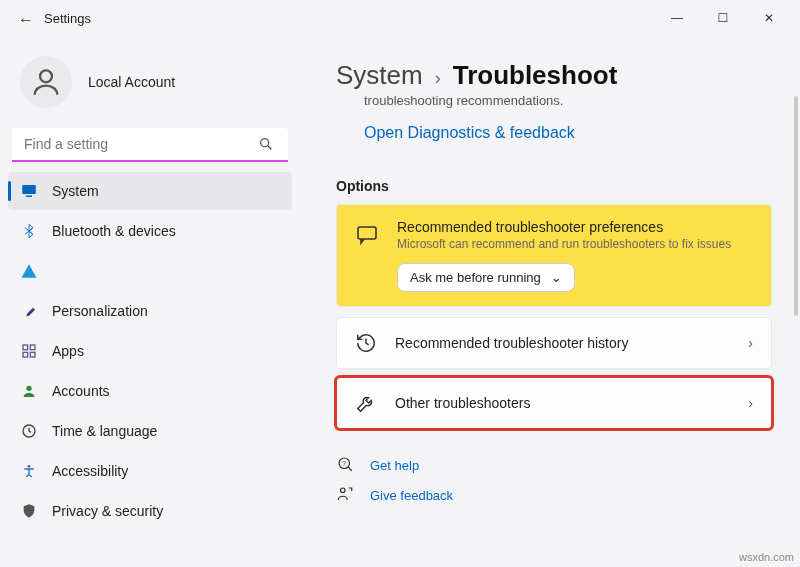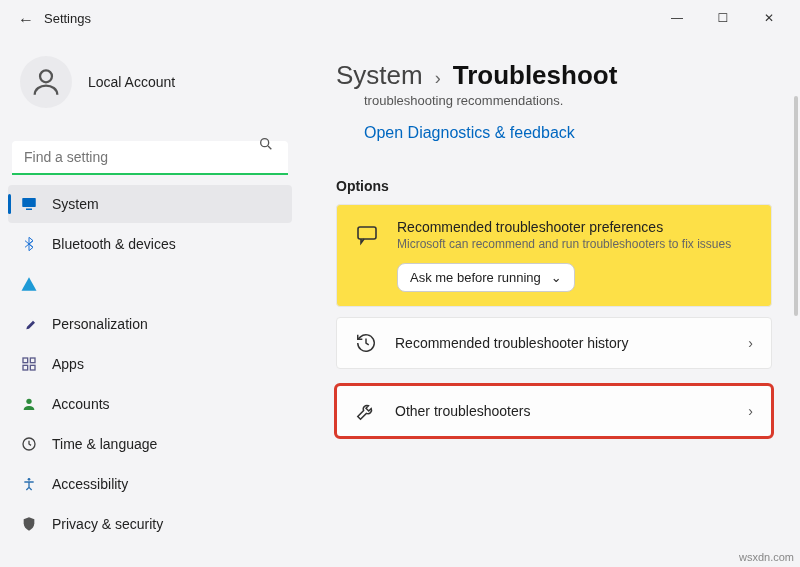--- a/index.html
+++ b/index.html
@@ -10,41 +10,41 @@
 .titlebar .title { font-size: 13px; color: #222; }
 .titlebar .spacer { flex: 1; }
 .titlebar .winbtn { width: 46px; height: 32px; display: flex; align-items: center; justify-content: center; font-size: 12px; color: #333; cursor: pointer; }
 .body { display: flex; flex: 1; overflow: hidden; }
 .sidebar { width: 300px; padding: 8px 8px 0 8px; display: flex; flex-direction: column; }
 .account { display: flex; align-items: center; gap: 16px; padding: 12px 12px 16px 12px; }
 .avatar { width: 52px; height: 52px; border-radius: 50%; background: #eaeaed; display: flex; align-items: center; justify-content: center; }
 .avatar svg { width: 34px; height: 34px; }
 .account .name { font-size: 14px; color: #222; }
 .search { margin: 4px 4px 10px 4px; position: relative; }
-.search input { width: 100%; height: 34px; border: none; border-bottom: 2px solid #22c55e; border-radius: 4px 4px 0 0; background: #fff; padding: 0 40px 0 12px; font-size: 14px; color: #6d28d9; outline: none; margin-top: 13px; }
+.search input { width: 100%; height: 34px; border: none; border-bottom: 2px solid #d946ef; border-radius: 4px 4px 0 0; background: #fff; padding: 0 40px 0 12px; font-size: 14px; color: #6d28d9; outline: none; }
 .search .sicon { position: absolute; right: 14px; top: 8px; color: #555; }
 .nav { display: flex; flex-direction: column; gap: 2px; }
 .nav-item { display: flex; align-items: center; gap: 14px; height: 38px; padding: 0 12px; border-radius: 4px; cursor: pointer; font-size: 14px; color: #222; position: relative; }
 .nav-item.sel { background: #e7e7ea; }
 .nav-item.sel::before { content: ""; position: absolute; left: 0; top: 9px; width: 3px; height: 20px; background: #0067c0; border-radius: 2px; }
 .nav-item .ico { width: 18px; height: 18px; display: flex; align-items: center; justify-content: center; }
 .content { flex: 1; padding: 8px 28px 0 36px; overflow: hidden; display: flex; flex-direction: column; }
 .breadcrumb { display: flex; align-items: baseline; gap: 12px; margin: 16px 0 2px 0; }
 .breadcrumb .p1 { font-size: 26px; color: #444; font-weight: 400; }
 .breadcrumb .sep { font-size: 18px; color: #666; }
 .breadcrumb .p2 { font-size: 26px; font-weight: 600; color: #111; }
 .subtext { font-size: 13px; color: #555; margin-bottom: 16px; padding-left: 28px; }
 .link { color: #0067c0; font-size: 16px; cursor: pointer; padding-left: 28px; display: inline-block; margin-bottom: 26px; }
 .section-title { font-size: 14px; font-weight: 600; color: #222; margin: 10px 0 10px 0; }
 .card { background: #fde047; border: 1px solid #e6e6e6; border-radius: 4px; padding: 14px 18px; display: flex; gap: 18px; align-items: flex-start; margin-bottom: 10px; }
 .card .cicon { width: 24px; height: 24px; color: #333; margin-top: 4px; flex-shrink: 0; }
 .card .ctext .ctitle { font-size: 14px; color: #222; }
 .card .ctext .csub { font-size: 12px; color: #666; margin-top: 2px; }
 .dropdown { margin-top: 12px; border: 1px solid #ccc; border-radius: 8px; padding: 6px 12px; display: inline-flex; align-items: center; gap: 10px; font-size: 13px; color: #222; cursor: pointer; background: #fff; justify-content: flex-end; }
-.row { background: #fdfdfd; border: 1px solid #e6e6e6; border-radius: 4px; padding: 14px 18px; display: flex; align-items: center; gap: 18px; margin-bottom: 16px; cursor: pointer; }
+.row { background: #fdfdfd; border: 1px solid #e6e6e6; border-radius: 4px; padding: 14px 18px; display: flex; align-items: center; gap: 18px; margin-bottom: 8px; cursor: pointer; }
 .row .ricon { width: 22px; height: 22px; color: #333; flex-shrink: 0; }
 .row .rtitle { flex: 1; font-size: 14px; color: #222; }
 .row .chev { color: #555; font-size: 14px; }
 .row.highlight { outline: 3px solid #d93a2b; outline-offset: -1px; }
 .help-links { margin-top: 18px; display: flex; flex-direction: column; gap: 10px; }
 .help-link { display: flex; align-items: center; gap: 14px; font-size: 13px; color: #0067c0; cursor: pointer; }
 .help-link .hicon { width: 20px; height: 20px; color: #333; }
 .watermark { position: fixed; right: 6px; bottom: 4px; font-size: 11px; color: #888; }
 .scrollbar { position: absolute; right: 2px; top: 60px; width: 4px; height: 220px; background: #c8c8c8; border-radius: 2px; }
 </style>
@@ -209,17 +209,39 @@
       <div class="row highlight">
         <span class="ricon">
           <svg viewBox="0 0 24 24" width="22" height="22" fill="none" stroke="#333" stroke-width="1.6">
               <path d="M14.7 6.3a4 4 0 0 0-5.3 5.3L3 18l3 3 6.4-6.4a4 4 0 0 0 5.3-5.3L15 12l-3-3 2.7-2.7z"></path>
             </svg>
         </span>
         <span class="rtitle">Other troubleshooters</span>
         <span class="chev">›</span>
       </div>
 
+      <div class="help-links">
+        <div class="help-link">
+          <span class="hicon">
+            <svg viewBox="0 0 24 24" width="18" height="18" fill="none" stroke="#333" stroke-width="1.6">
+                <circle cx="11" cy="11" r="7"></circle>
+                <line x1="16" y1="16" x2="21" y2="21"></line>
+                <text x="11" y="14" font-size="9" text-anchor="middle" fill="#333" stroke="none">?</text>
+              </svg>
+          </span>
+          <span>Get help</span>
+        </div>
+        <div class="help-link">
+          <span class="hicon">
+            <svg viewBox="0 0 24 24" width="18" height="18" fill="none" stroke="#333" stroke-width="1.6">
+                <circle cx="9" cy="7" r="3"></circle>
+                <path d="M3 20c0-3 3-5 6-5s6 2 6 5"></path>
+                <path d="M17 4l4 0 0 4"></path>
+              </svg>
+          </span>
+          <span>Give feedback</span>
+        </div>
+      </div>
     </div>
   </div>
 </div>
 
 <div class="watermark">wsxdn.com</div>
 
 </body></html>

